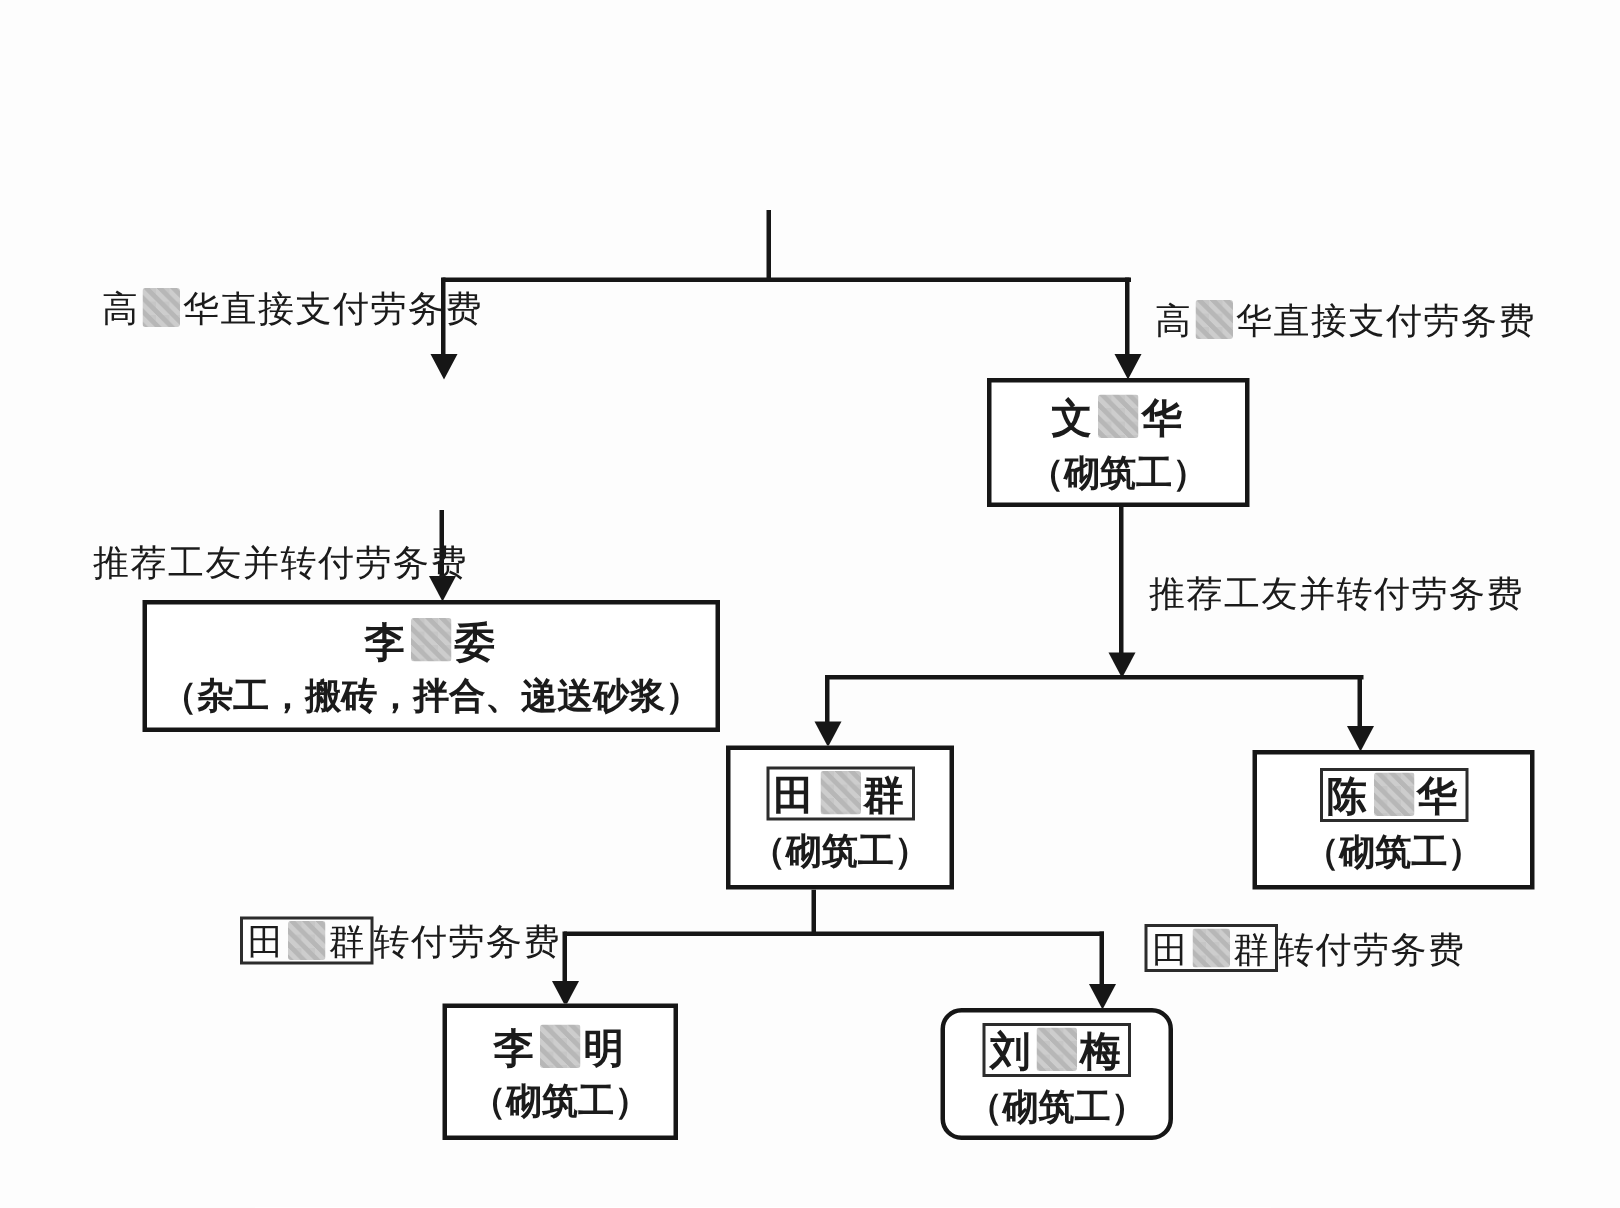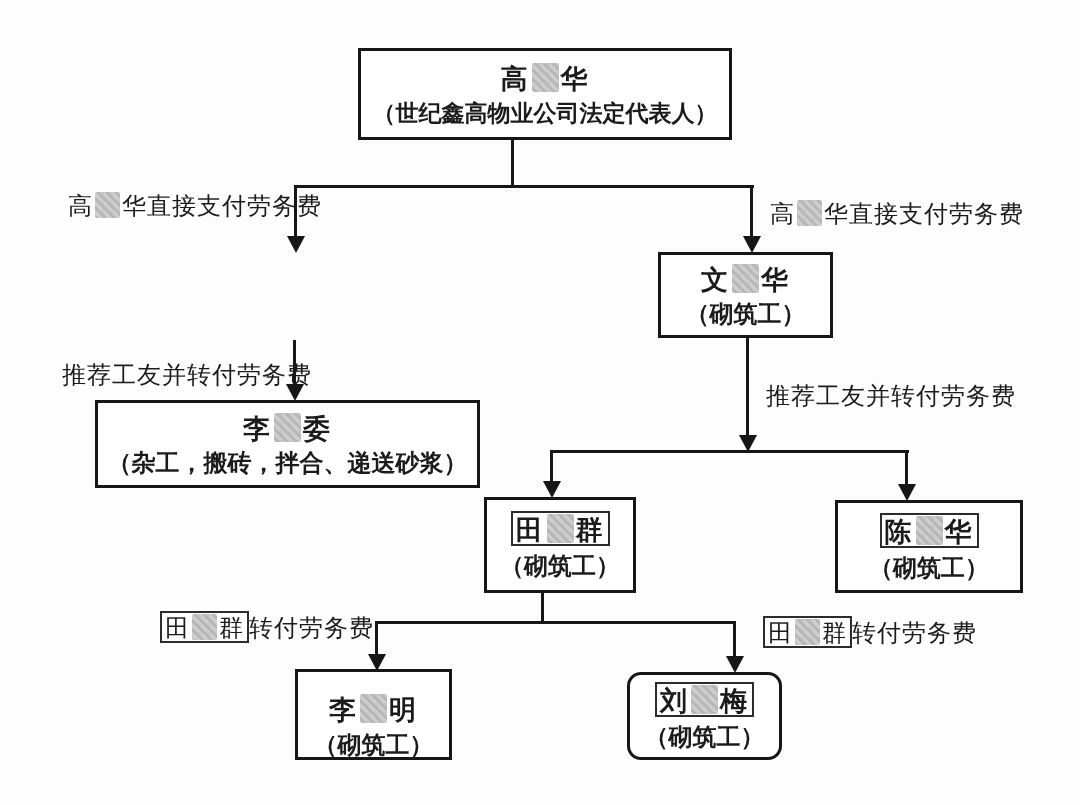--- a/index.html
+++ b/index.html
@@ -61,24 +61,20 @@
 
   <div class="line" style="left:541px;top:593px;width:3px;height:31px;"></div>
   <div class="line" style="left:376px;top:621px;width:360px;height:3px;"></div>
 
   <div class="line" style="left:375px;top:621px;width:3px;height:34px;"></div>
   <div class="arrowhead" style="left:368px;top:654px;"></div>
 
   <div class="line" style="left:733px;top:621px;width:3px;height:36px;"></div>
   <div class="arrowhead" style="left:726px;top:656px;"></div>
 
-  <div class="node" style="left:358px;top:48px;width:374px;height:92px;">
-    <div class="node-name"><span>高</span><span class="redact"></span><span>华</span></div>
-    <div class="node-role small">（世纪鑫高物业公司法定代表人）</div>
-  </div>
 
 
   <div class="node" style="left:658px;top:252px;width:175px;height:86px;">
     <div class="node-name"><span>文</span><span class="redact"></span><span>华</span></div>
     <div class="node-role">（砌筑工）</div>
   </div>
 
   <div class="node" style="left:95px;top:400px;width:385px;height:88px;">
     <div class="node-name"><span>李</span><span class="redact"></span><span>委</span></div>
     <div class="node-role">（杂工，搬砖，拌合、递送砂浆）</div>
@@ -87,21 +83,21 @@
   <div class="node" style="left:468px;top:497px;width:152px;height:96px;margin-left:16px;">
     <div class="node-name"><span class="name-outline"><span>田</span><span class="redact"></span><span>群</span></span></div>
     <div class="node-role">（砌筑工）</div>
   </div>
 
   <div class="node" style="left:835px;top:500px;width:188px;height:93px;">
     <div class="node-name"><span class="name-outline"><span>陈</span><span class="redact"></span><span>华</span></span></div>
     <div class="node-role">（砌筑工）</div>
   </div>
 
-  <div class="node" style="left:295px;top:669px;width:157px;height:91px;justify-content:flex-end;">
+  <div class="node" style="left:295px;top:669px;width:157px;height:91px;">
     <div class="node-name"><span>李</span><span class="redact"></span><span>明</span></div>
     <div class="node-role">（砌筑工）</div>
   </div>
 
   <div class="node" style="left:627px;top:672px;width:155px;height:88px;border-radius:14px;">
     <div class="node-name"><span class="name-outline"><span>刘</span><span class="redact"></span><span>梅</span></span></div>
     <div class="node-role">（砌筑工）</div>
   </div>
 
   <div class="float-label" style="left:68px;top:191px;">

